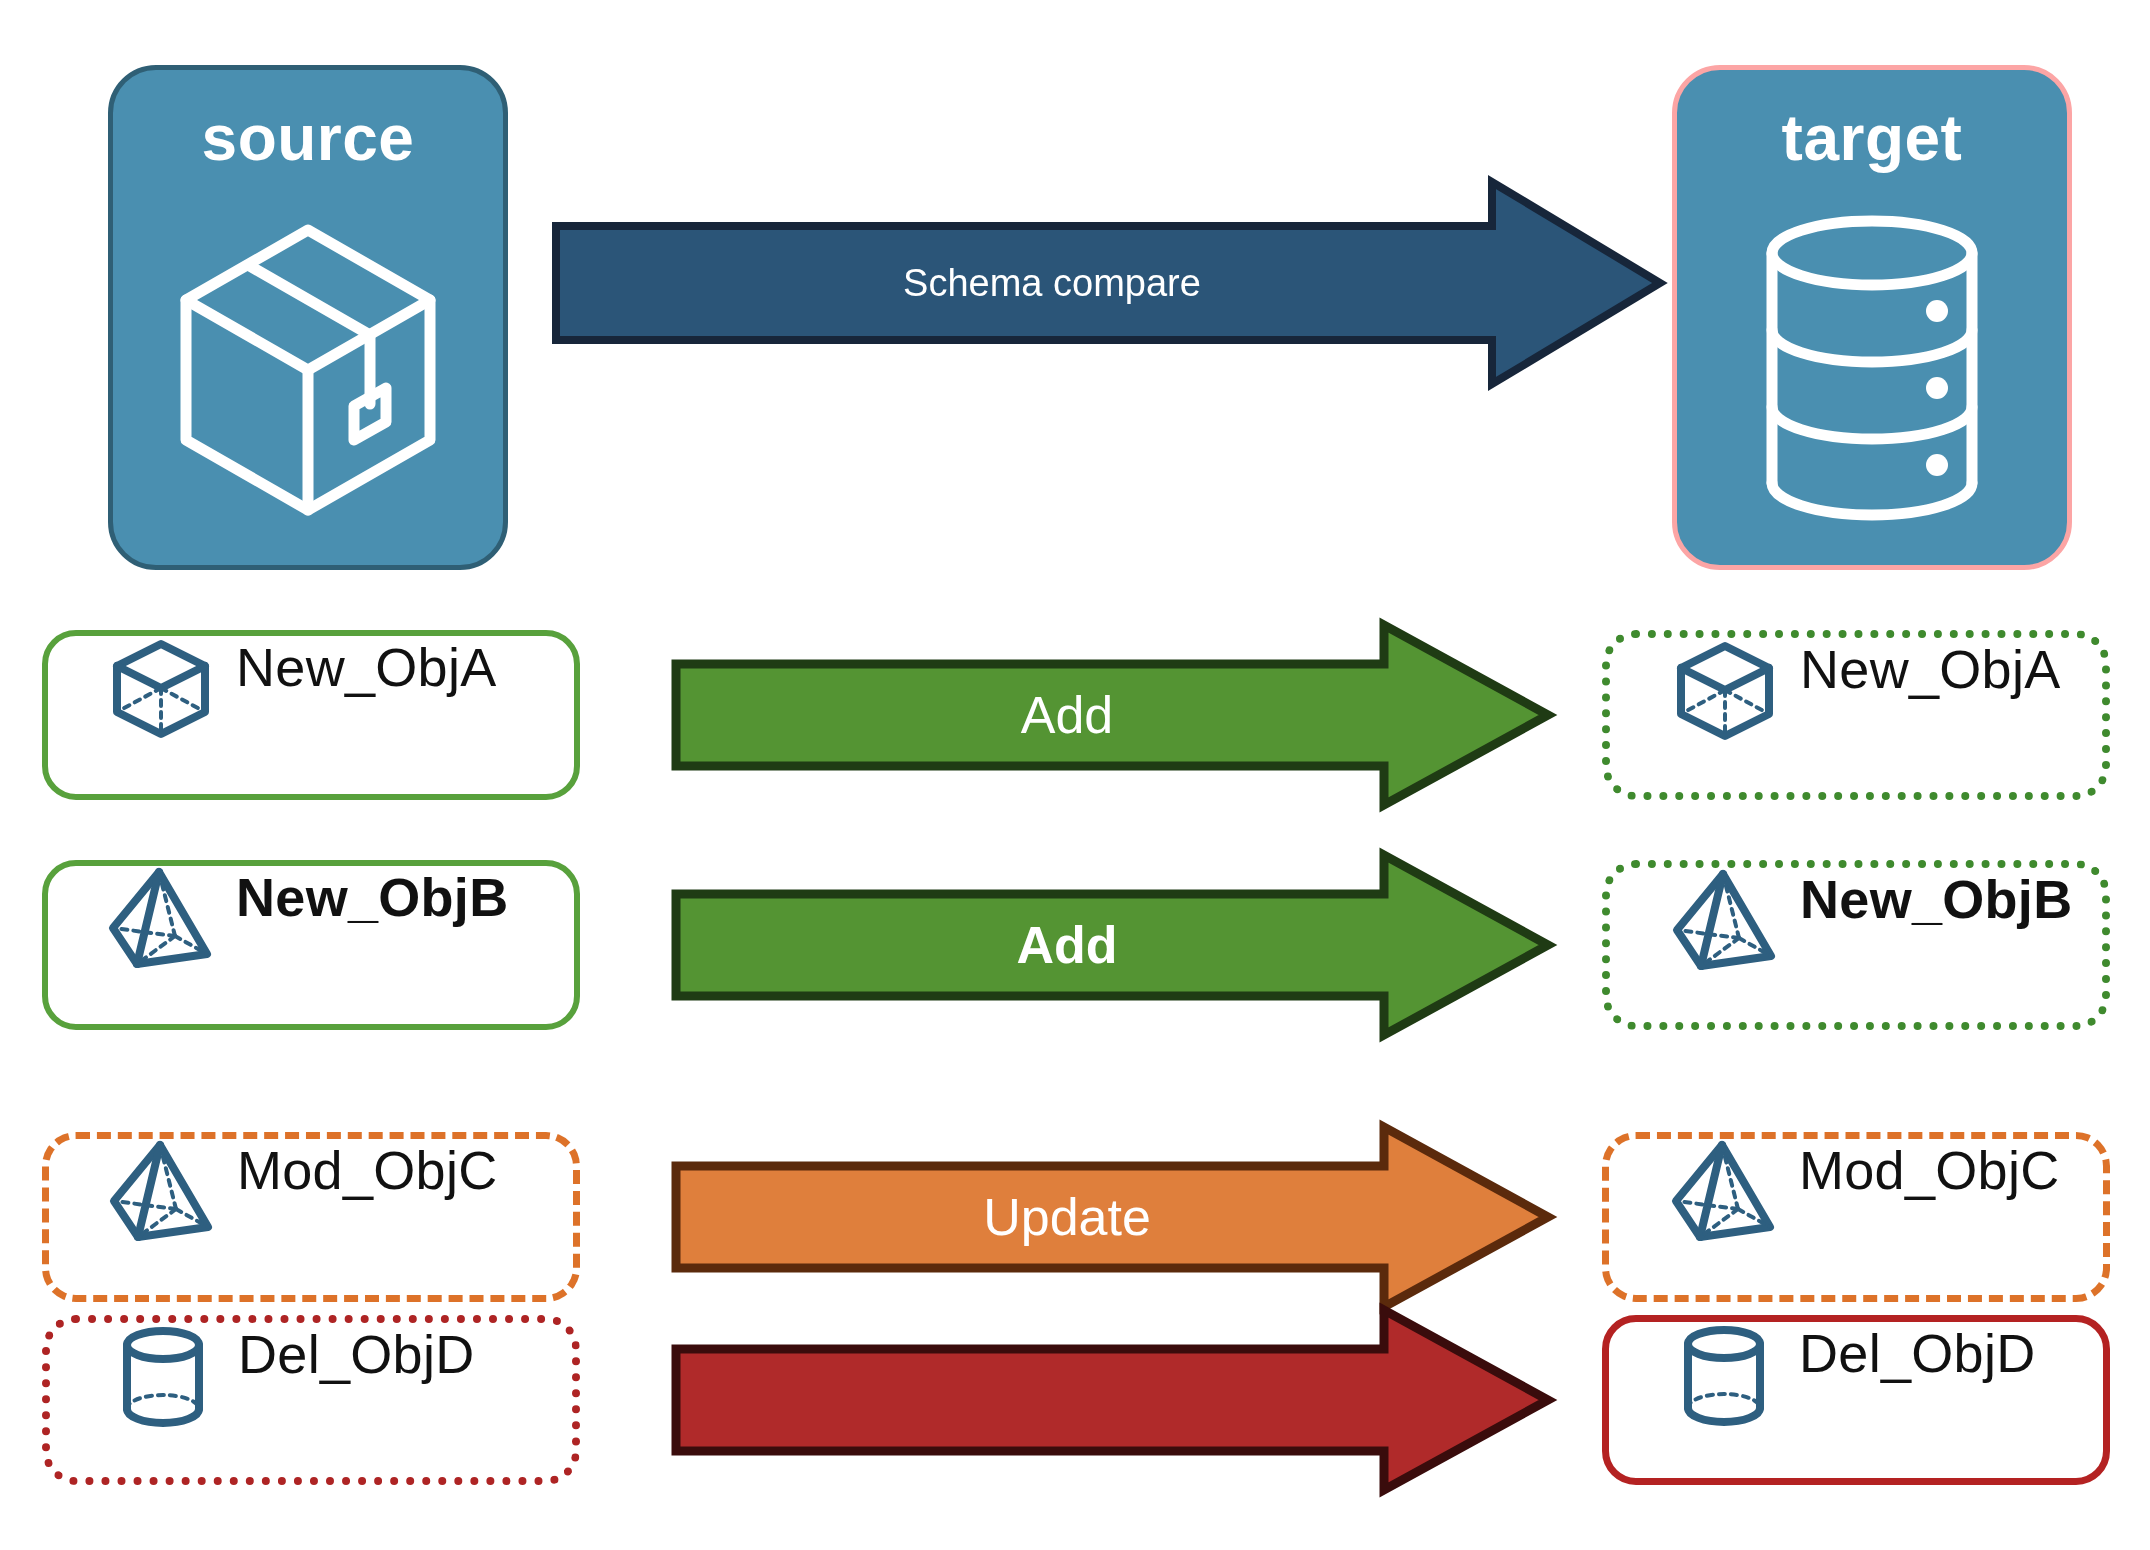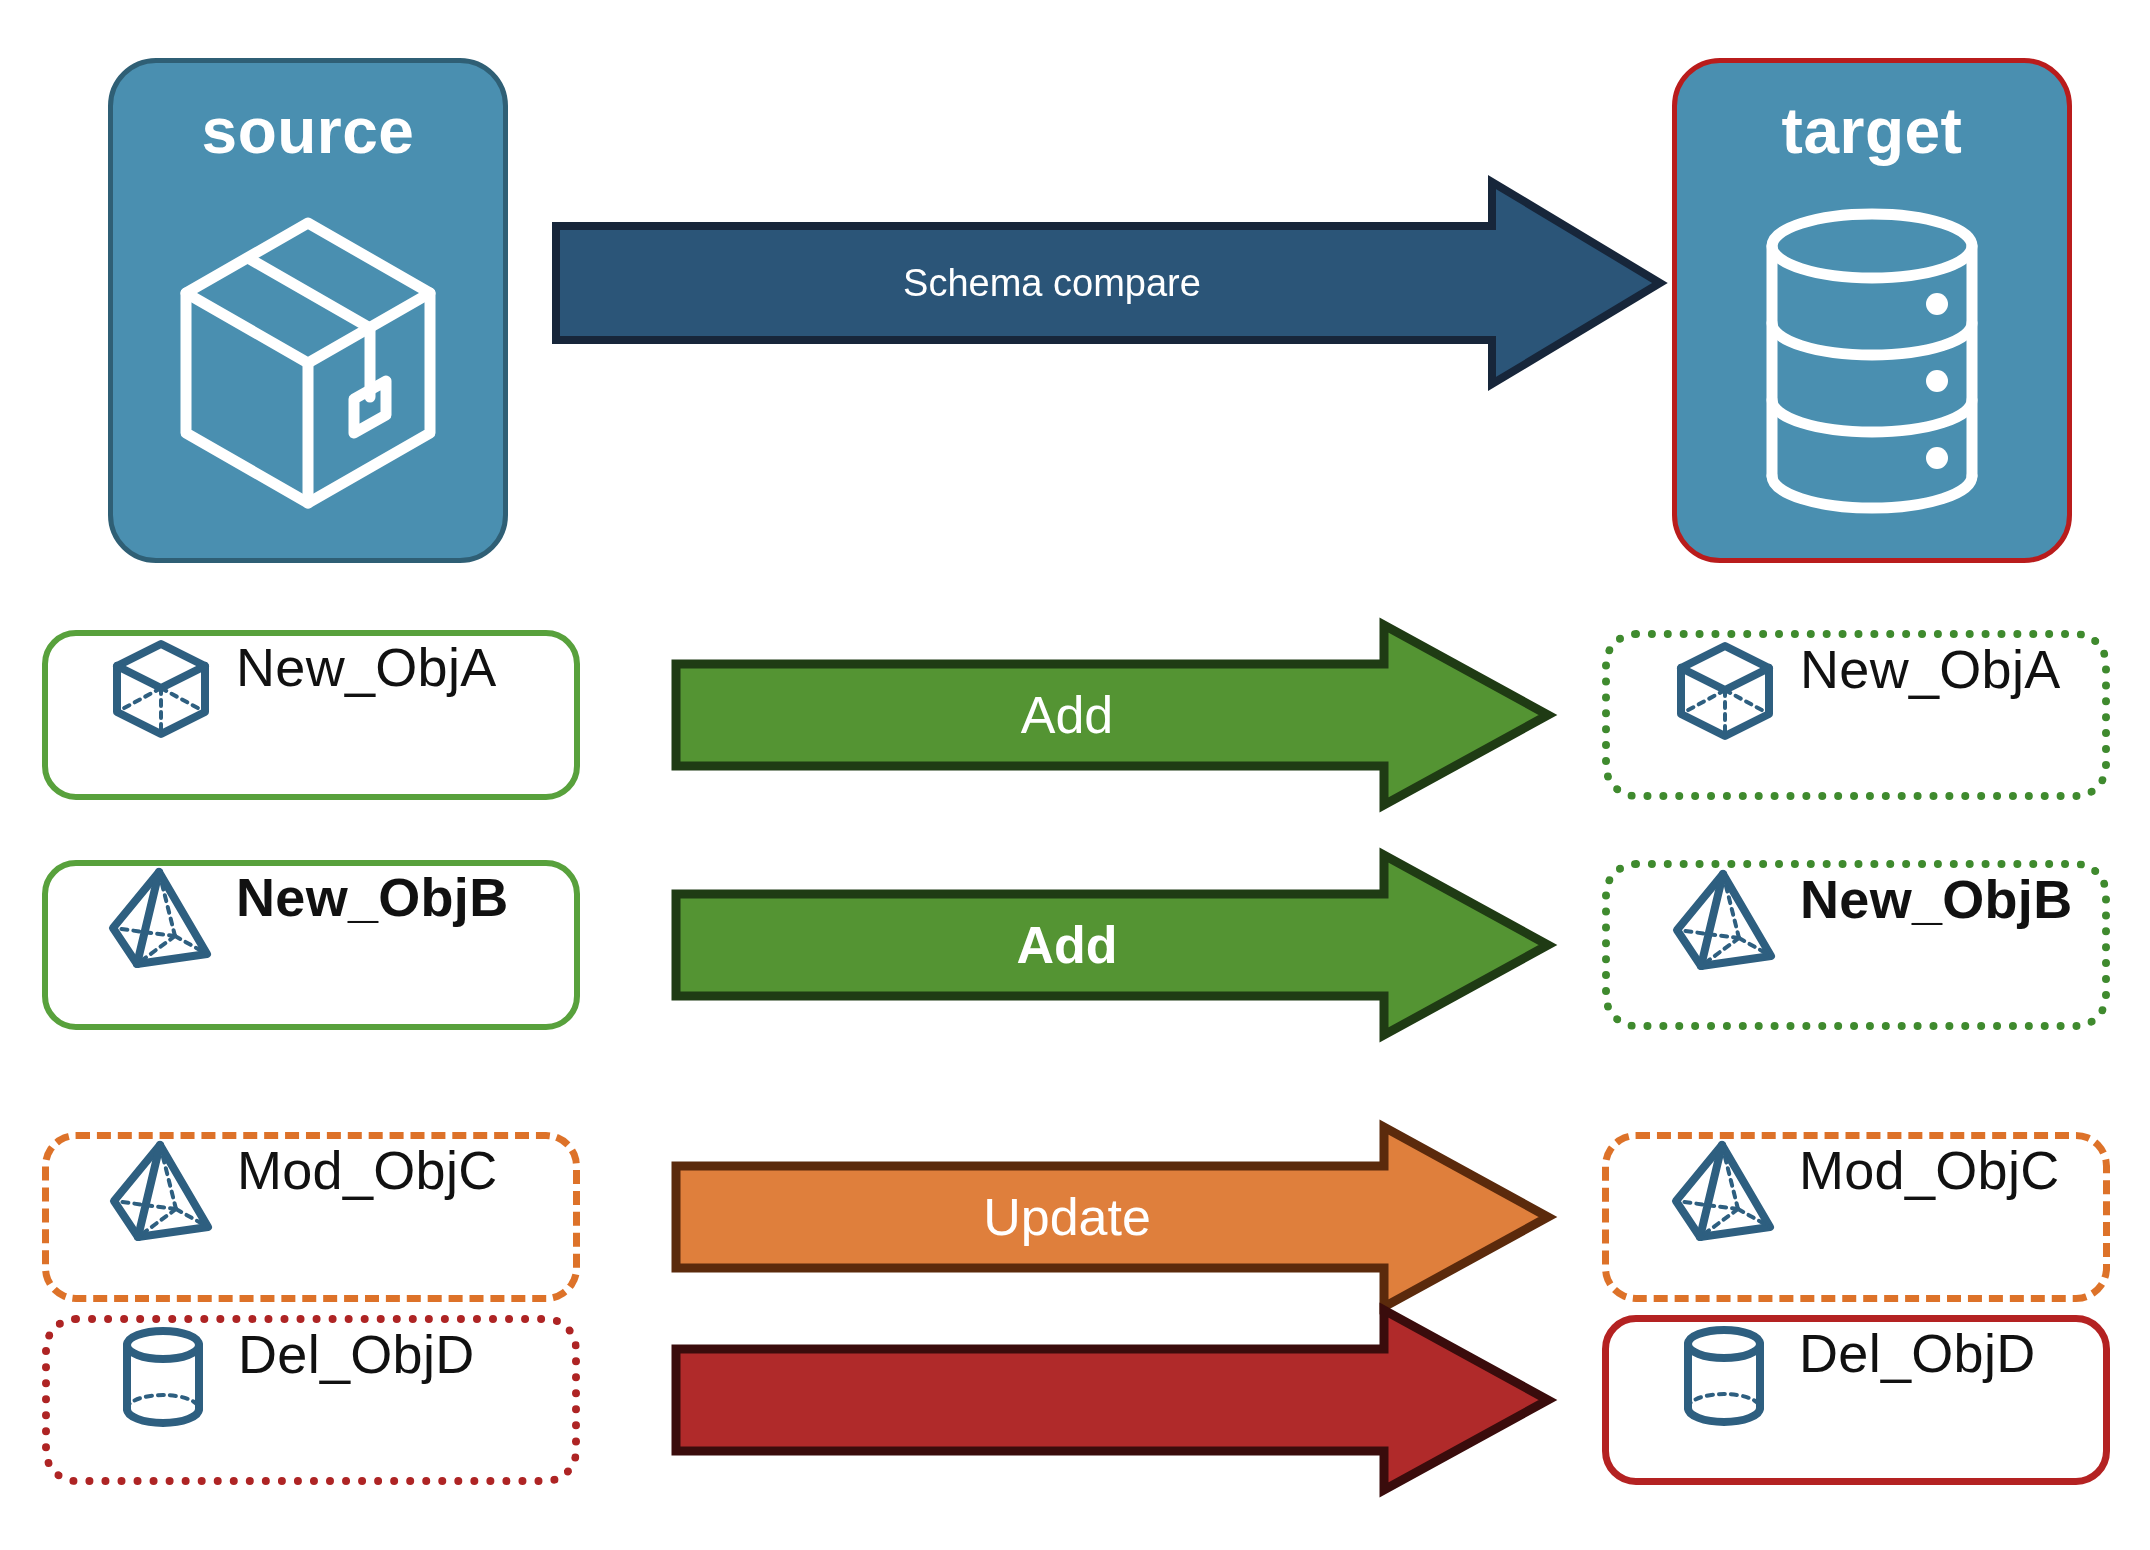--- a/index.html
+++ b/index.html
@@ -3,21 +3,21 @@
 <meta charset="utf-8">
 <style>
   html,body{margin:0;padding:0;background:#ffffff;}
   body{width:2150px;height:1550px;position:relative;overflow:hidden;
        font-family:"Liberation Sans","DejaVu Sans",sans-serif;}
 
   .stage{position:absolute;left:0;top:0;width:2150px;height:1550px;}
 
   
   .endpoint{position:absolute;border-radius:48px;display:flex;
-            flex-direction:column;align-items:center;}
+            flex-direction:column;align-items:center;margin-top:7px;}
   .endpoint .cap{color:#ffffff;font-weight:bold;font-size:64px;
                  letter-spacing:.5px;margin-top:36px;line-height:1;}
   .endpoint .glyph{flex:1;display:flex;align-items:center;justify-content:center;
                    width:100%;}
 
   #source-card{left:108px;top:58px;width:390px;height:495px;}
   #target-card{left:1672px;top:58px;width:390px;height:495px;}
 
   
   #compare-arrow{position:absolute;left:552px;top:178px;width:1112px;height:210px;}
@@ -68,21 +68,21 @@
 
           <path d="M90 57 L212 127"></path>
           <path d="M212 127 L212 196"></path>
 
           <path d="M196 198 L228 180 L228 214 L196 232 Z"></path>
         </g>
       </svg>
     </div>
   </div>
 
-  <div class="endpoint" id="target-card" style="background:#4a8fb0;border:5px solid #b91c1c;">
+  <div class="endpoint" id="target-card" style="background:#4a8fb0;border:5px solid #fca5a5;">
     <div class="cap">target</div>
     <div class="glyph">
       <svg width="250" height="310" viewBox="0 0 250 310" aria-hidden="true">
         <g fill="none" stroke="#ffffff" stroke-width="11" stroke-linejoin="round" stroke-linecap="round">
           <ellipse cx="125" cy="40" rx="100" ry="32"></ellipse>
           <path d="M25 40 L25 270"></path>
           <path d="M225 40 L225 270"></path>
           <path d="M25 270 A100 32 0 0 0 225 270"></path>
           <path d="M25 117 A100 32 0 0 0 225 117"></path>
           <path d="M25 194 A100 32 0 0 0 225 194"></path>

